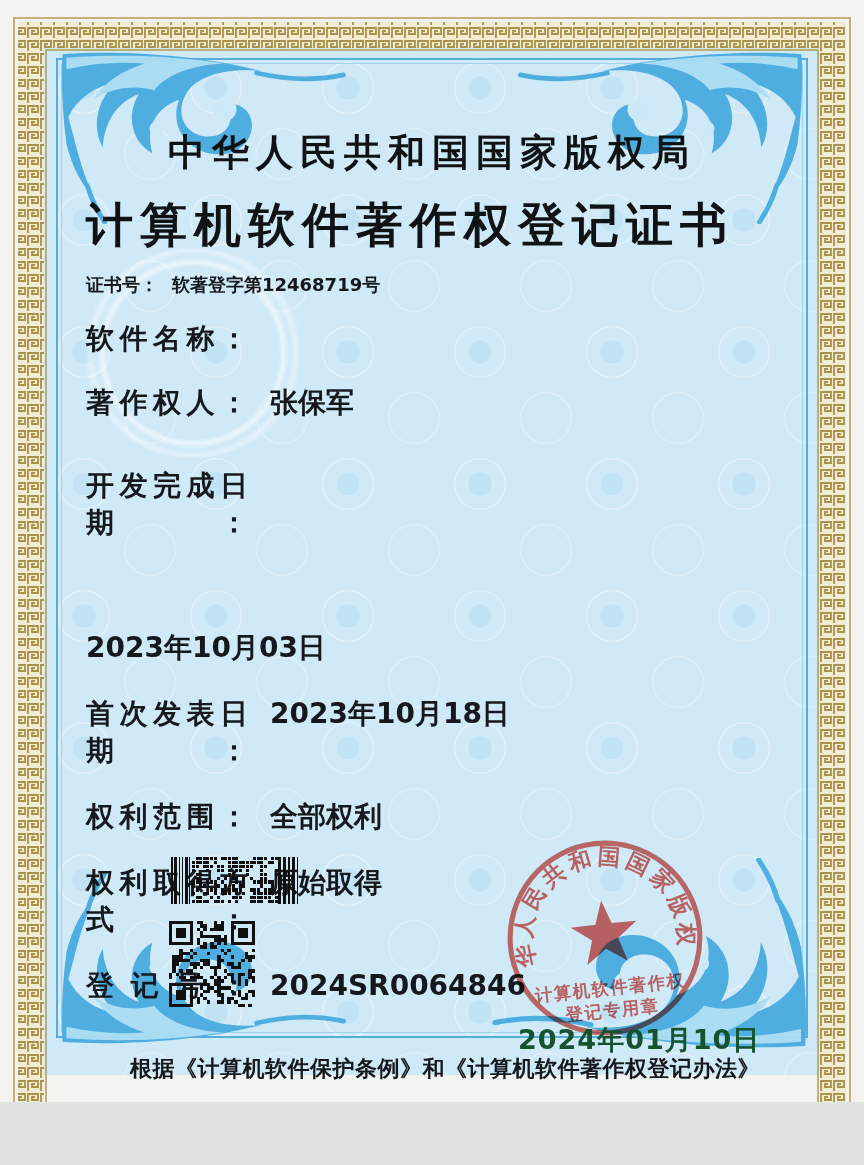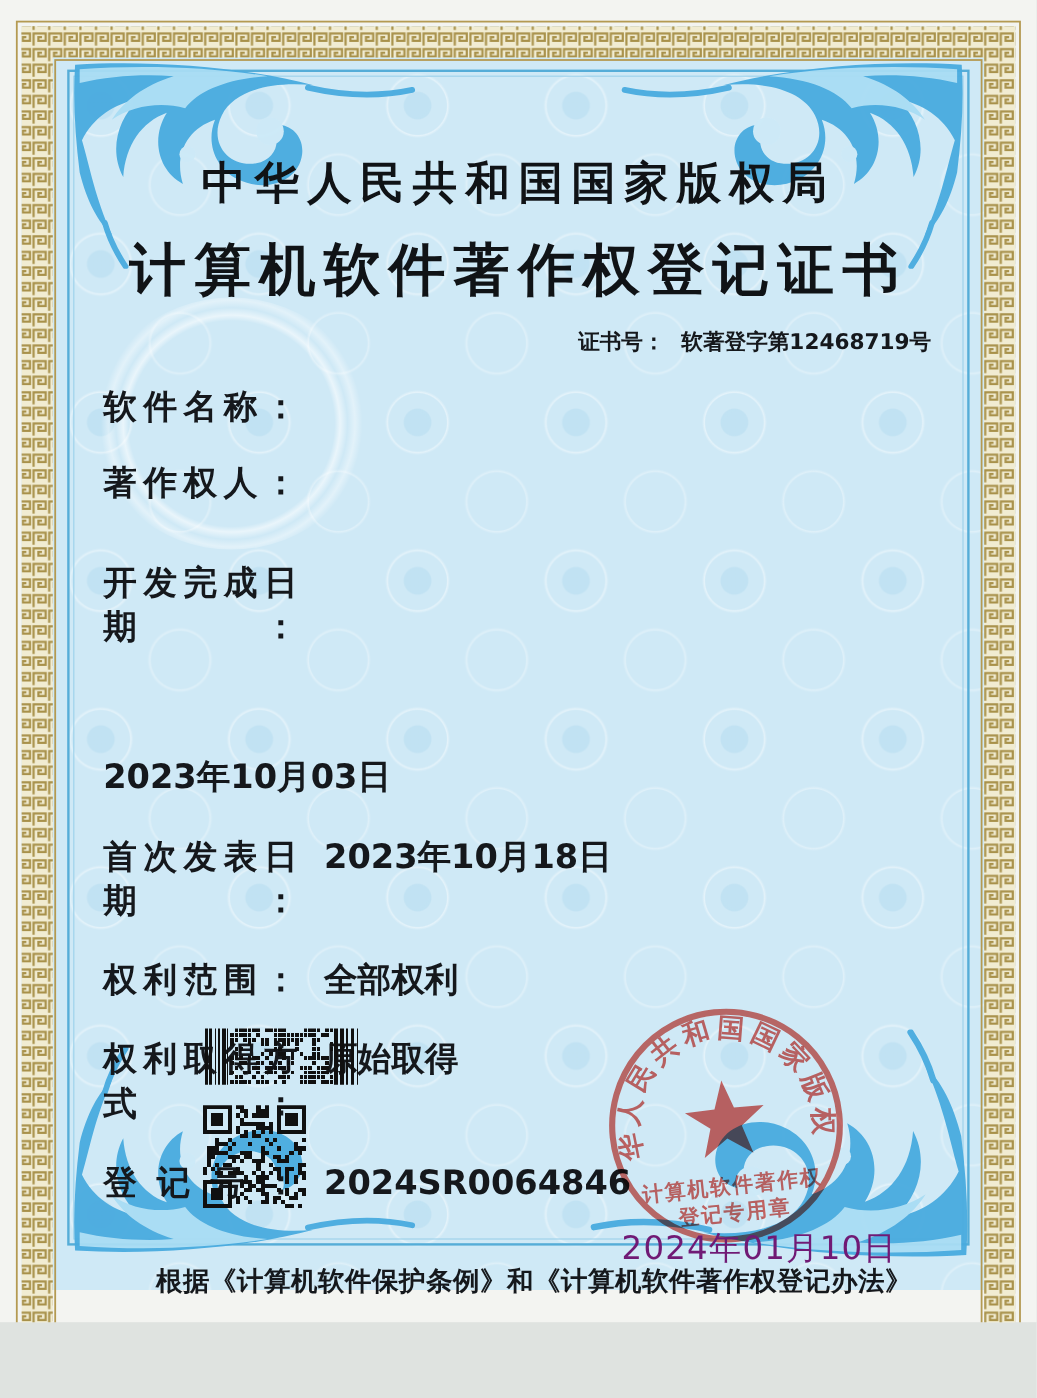--- a/index.html
+++ b/index.html
@@ -39,26 +39,26 @@
     background:radial-gradient(circle, rgba(255,255,255,0) 55%, rgba(255,255,255,.55) 58%, rgba(255,255,255,0) 62%, rgba(255,255,255,.4) 66%, rgba(255,255,255,0) 70%);
     pointer-events:none;
   }
   .content{position:absolute;left:86px;top:62px;right:86px;}
   .authority{
     margin-top:66px;text-align:center;font-size:37px;font-weight:bold;
     letter-spacing:7px;font-family:"DejaVu Serif","Liberation Serif",serif;
     color:#101316;white-space:nowrap;
   }
   .cert-title{
-    margin-top:16px;text-align:center;font-size:47px;font-weight:bold;
+    margin-top:16px;font-size:47px;font-weight:bold;
     letter-spacing:7px;font-family:"DejaVu Serif","Liberation Serif",serif;
     color:#101316;white-space:nowrap;
   }
   .cert-no{
-    margin-top:16px;text-align:right;font-size:18px;font-weight:bold;
+    margin-top:16px;font-size:18px;font-weight:bold;
     padding-right:2px;color:#15181c;
   }
   .cert-no .lbl{margin-right:14px;}
   .fields{margin-top:24px;}
   .field-row{display:flex;margin-bottom:27px;font-size:28px;font-weight:bold;line-height:1.32;}
   .field-row .lbl{
     width:162px;flex:0 0 162px;text-align:justify;text-align-last:justify;
     margin-right:22px;white-space:normal;
   }
   .field-row .val{flex:1;}
@@ -69,22 +69,22 @@
     margin-top:40px;font-size:22px;font-weight:bold;line-height:2.14;
     text-indent:2em;letter-spacing:.5px;
   }
   .barcode{position:absolute;left:170px;top:857px;width:132px;height:47px;}
   .qr{position:absolute;left:169px;top:921px;width:86px;height:86px;}
   .seal{
     position:absolute;left:503px;top:836px;width:204px;height:204px;
     transform:rotate(-6deg);mix-blend-mode:multiply;opacity:.92;
   }
   .issue-date{
-    position:absolute;left:518px;top:1022px;font-size:27px;font-weight:normal;
-    letter-spacing:1px;color:#701a75;
+    position:absolute;left:518px;top:1022px;font-size:27px;font-weight:bold;
+    letter-spacing:1px;color:#14532d;
   }
 </style>
 </head>
 <body>
 
 <div class="page">
 
   <div class="paper"></div>
 
   <svg class="frame-svg" width="864" height="1165" viewBox="0 0 864 1165">
@@ -133,20 +133,21 @@
     <div class="cert-no">
       <span class="lbl">证书号：</span><span>软著登字第12468719号</span>
     </div>
 
     <div class="fields">
       <div class="field-row">
         <span class="lbl">软件名称：</span>
       </div>
       <div class="field-row">
         <span class="lbl">著作权人：</span>
+        <span class="val">张保军</span>
       </div>
       <div class="field-row gap-lg row-sp">
         <span class="lbl">开发完成日期：</span>
         <span class="val">2023年10月03日</span>
       </div>
       <div class="field-row row-sp">
         <span class="lbl">首次发表日期：</span>
         <span class="val">2023年10月18日</span>
       </div>
       <div class="field-row row-sp">

